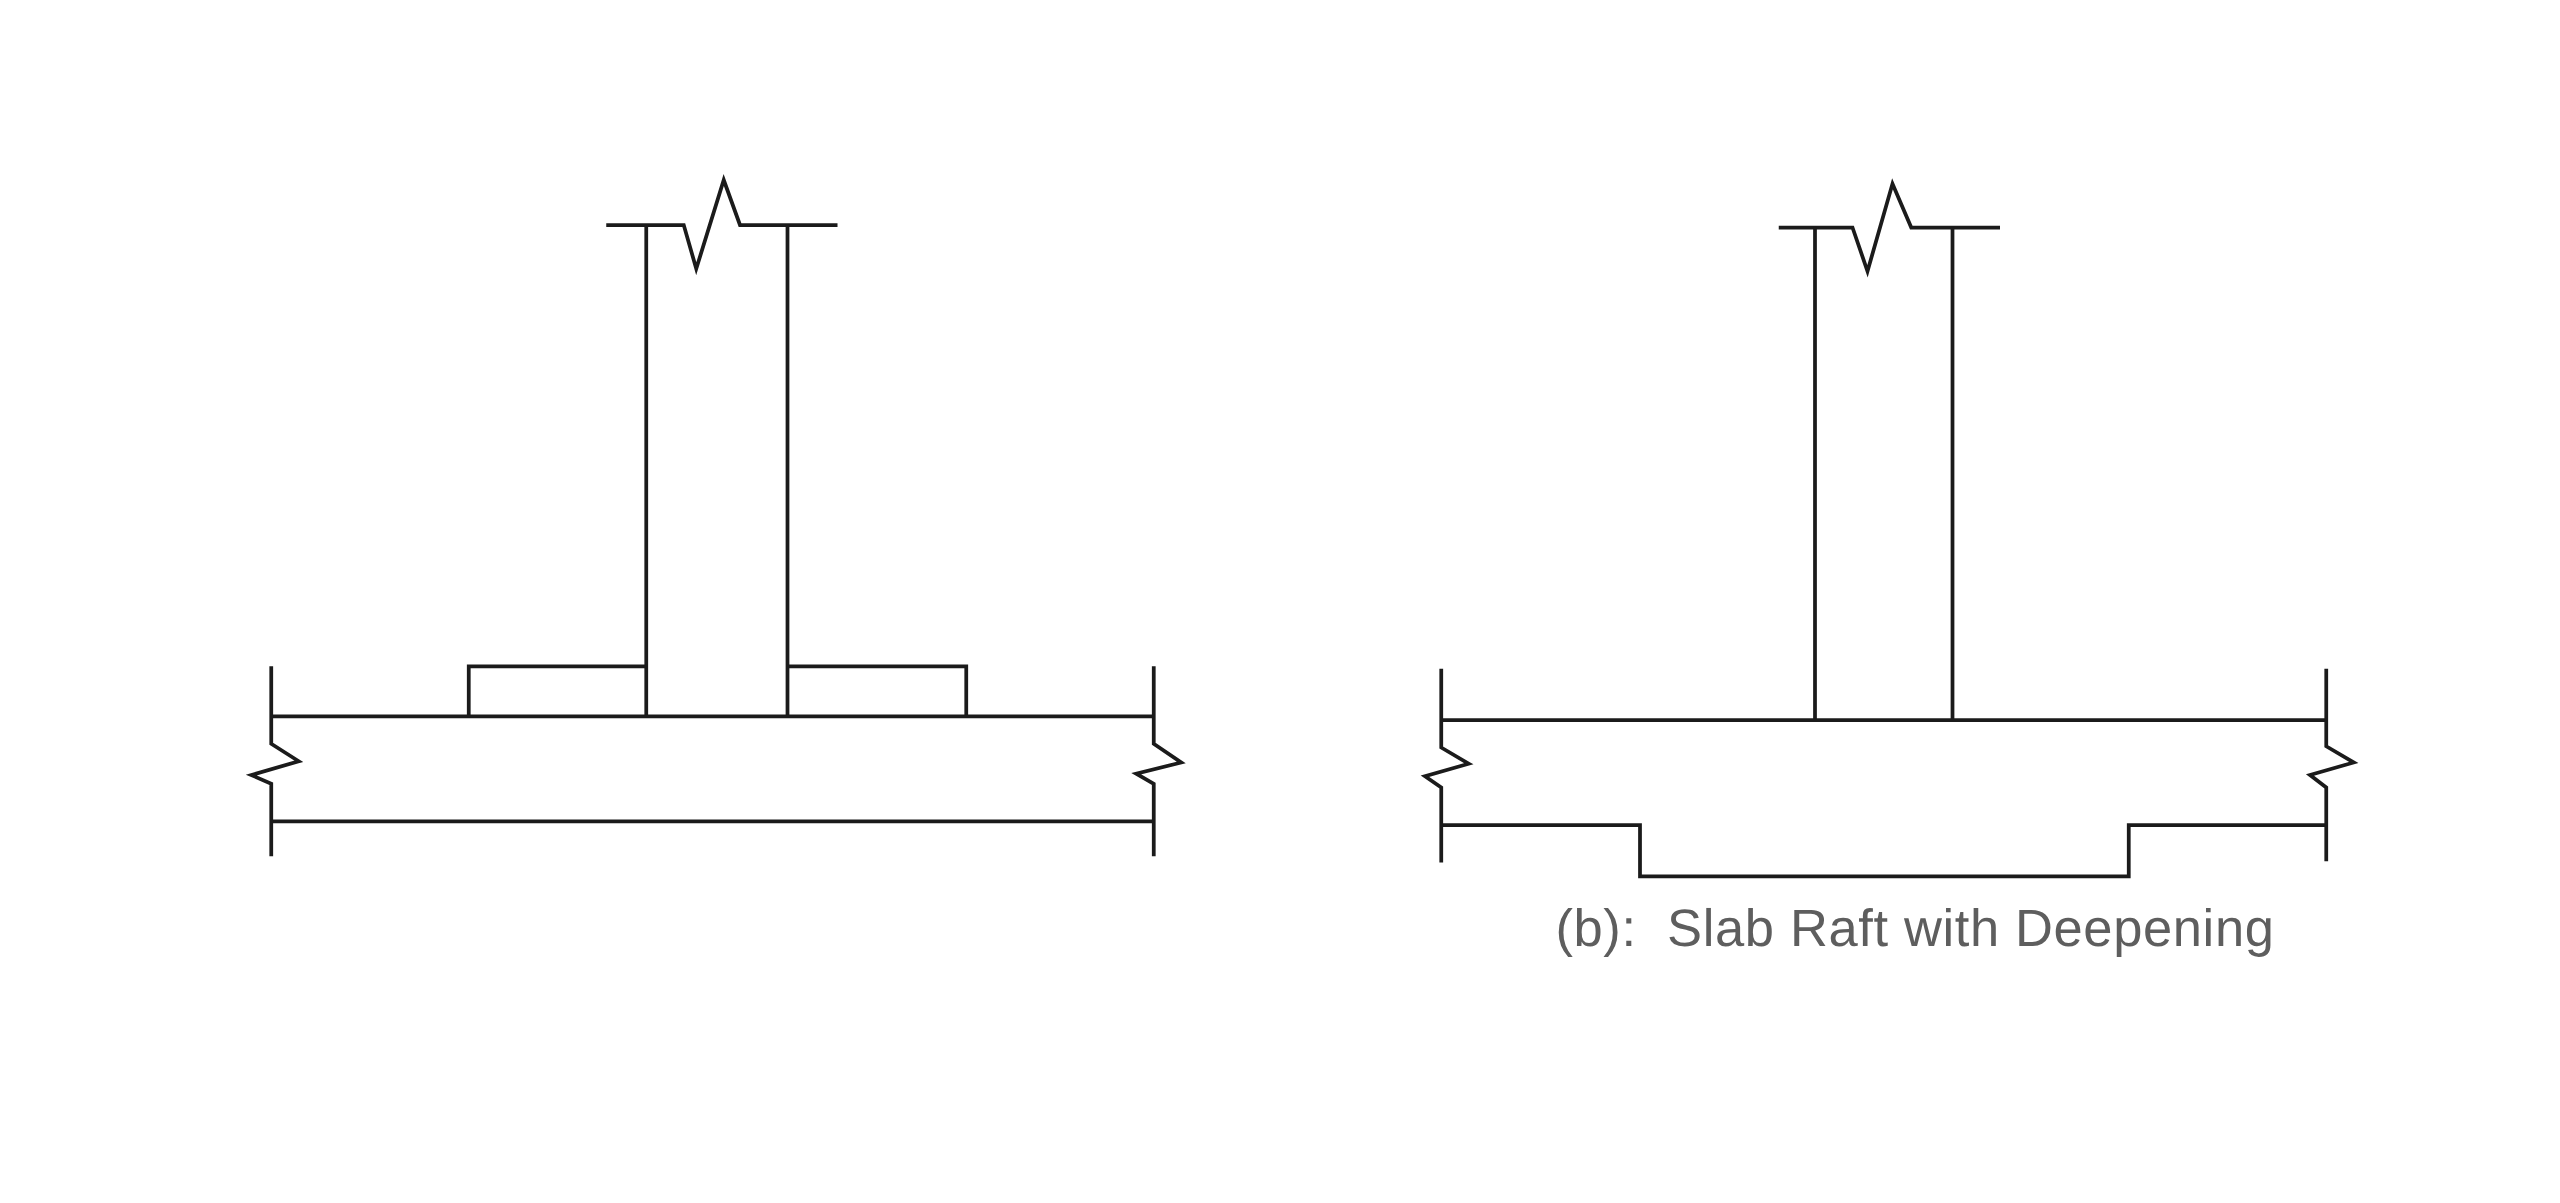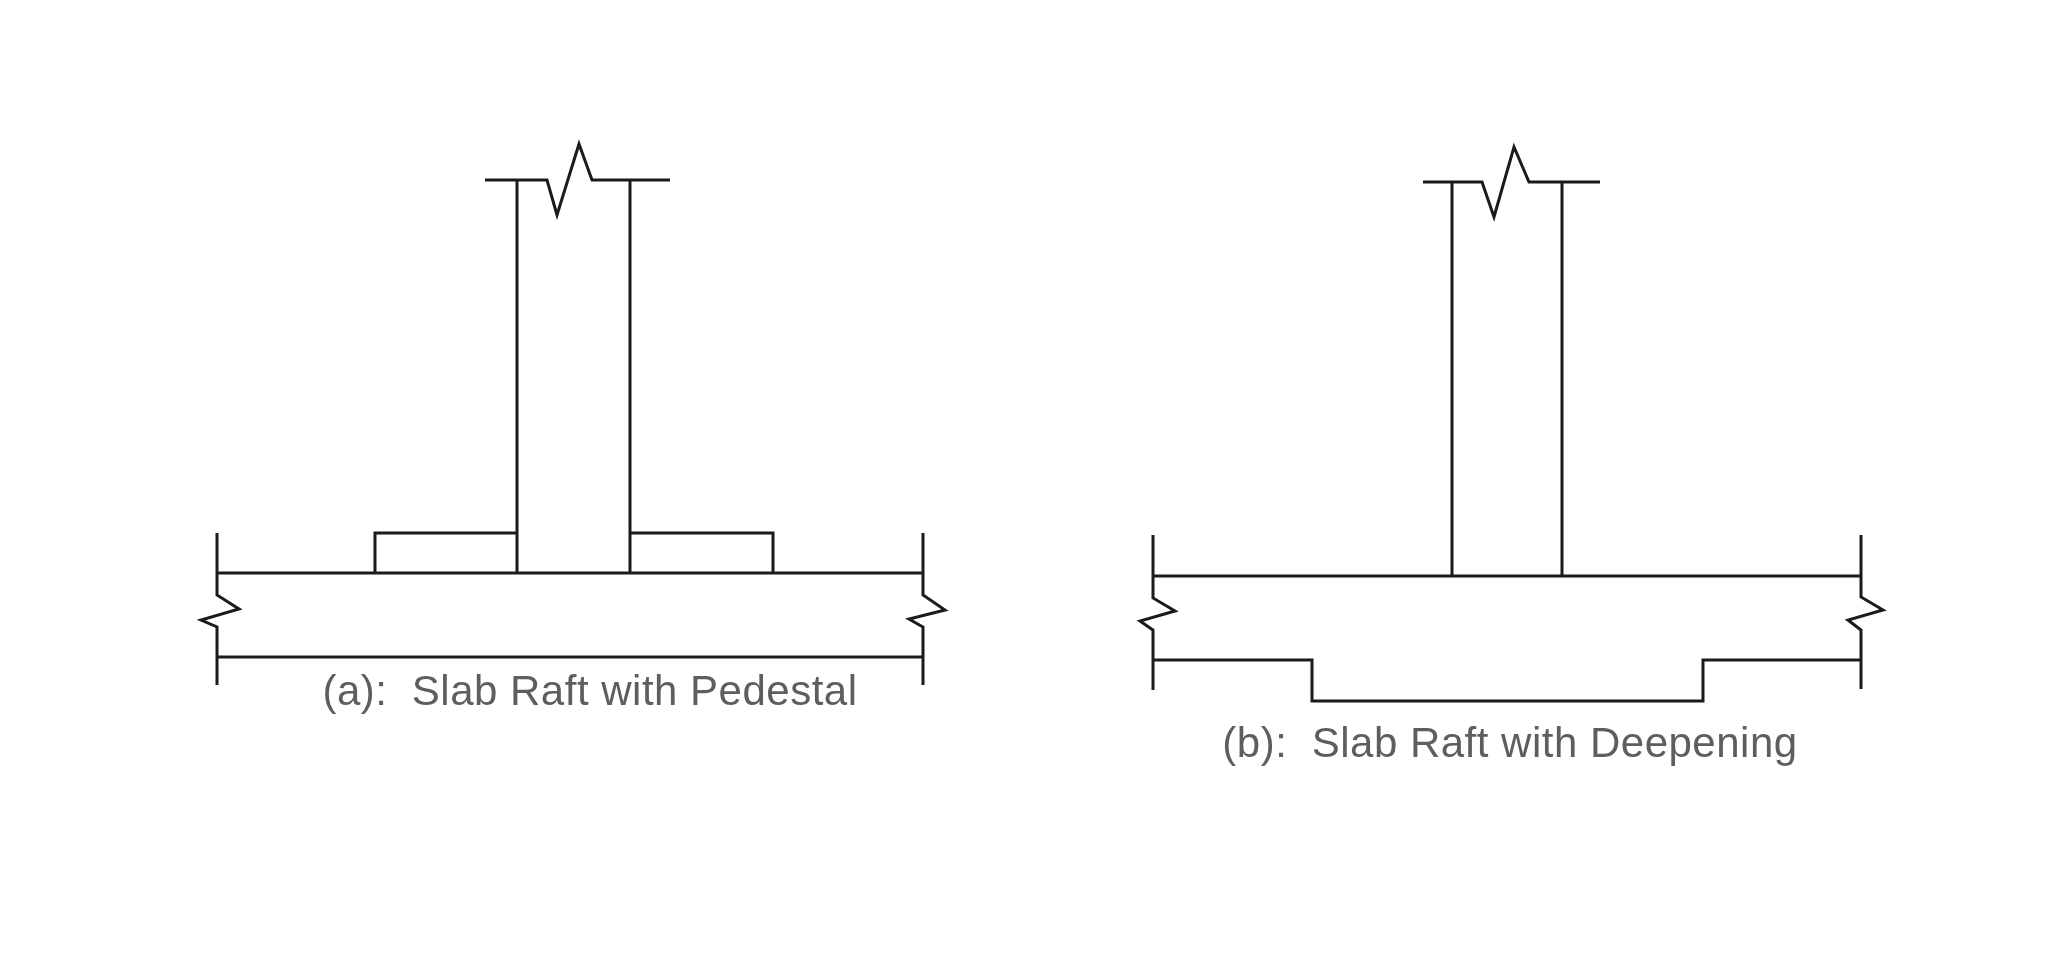--- a/index.html
+++ b/index.html
@@ -37,21 +37,21 @@
     position: absolute;
     width: 900px;
     text-align: center;
     font-size: 42px;
     line-height: 1.1;
     color: var(--caption-color);
     white-space: pre;
     letter-spacing: 0.5px;
   }
   .caption-a { left: 140px; top: 668px; }
-  .caption-b { left: 1060px; top: 720px; }
+  .caption-b { left: 1082px; top: 720px; }
 </style>
 </head>
 <body>
 
 <div class="canvas">
 
   <svg class="diagram-svg" viewBox="0 0 2048 962" xmlns="http://www.w3.org/2000/svg" aria-hidden="true">
 
     <g>
       <path d="M485,180 H547 L557,215 L579,144 L592,180 H670"></path>
@@ -69,17 +69,16 @@
       <path d="M1423,182 H1482 L1494,217 L1514,147 L1529,182 H1600"></path>
       <path d="M1452,182 V576"></path>
       <path d="M1562,182 V576"></path>
       <path d="M1153,576 H1861"></path>
       <path d="M1153,660 H1312 V701 H1703 V660 H1861"></path>
       <path d="M1153,535 V598 L1175,611 L1140,621 L1153,630 V690"></path>
       <path d="M1861,535 V597 L1883,610 L1848,620 L1861,630 V689"></path>
     </g>
   </svg>
 
-  <div class="caption caption-a">(a):  Slab Raft with Pedestal</div>
 
   <div class="caption caption-b">(b):  Slab Raft with Deepening</div>
 
 </div>
 
 </body></html>

